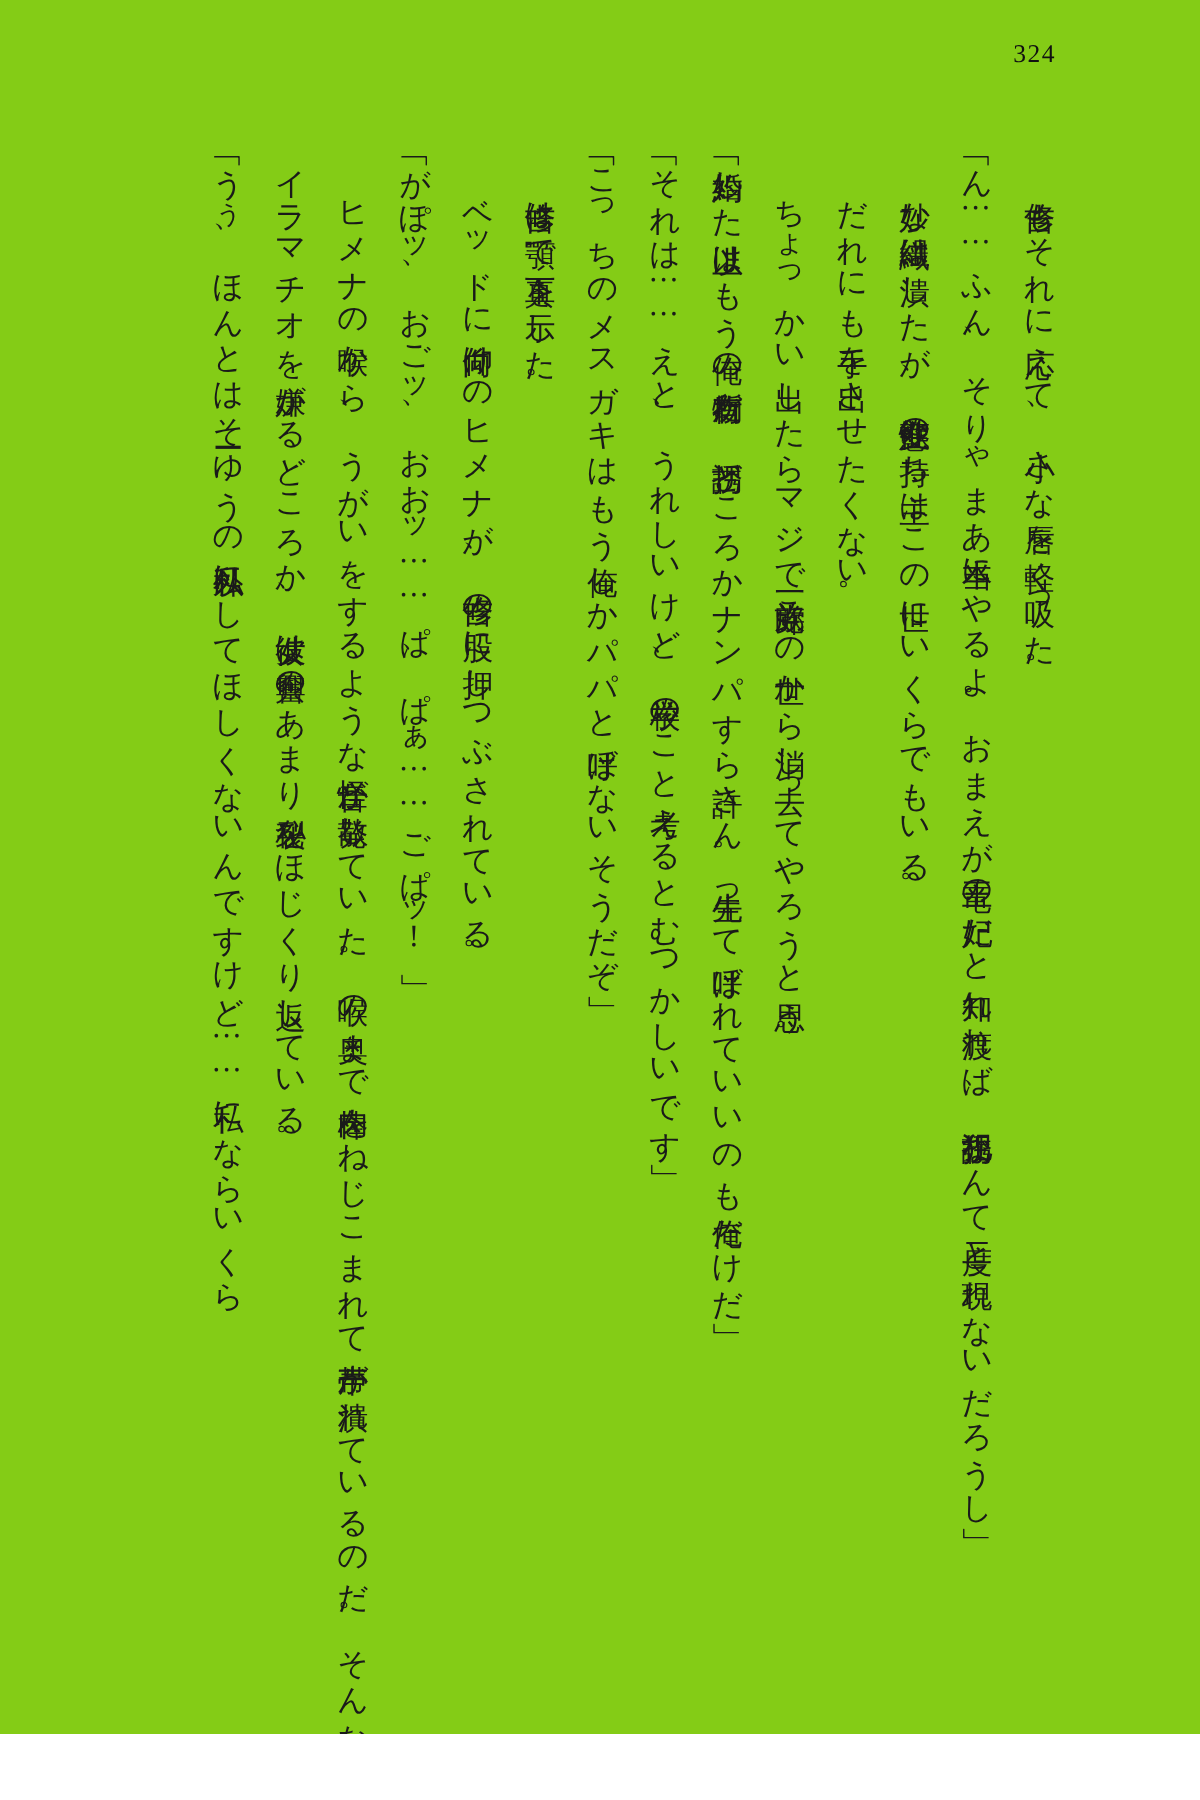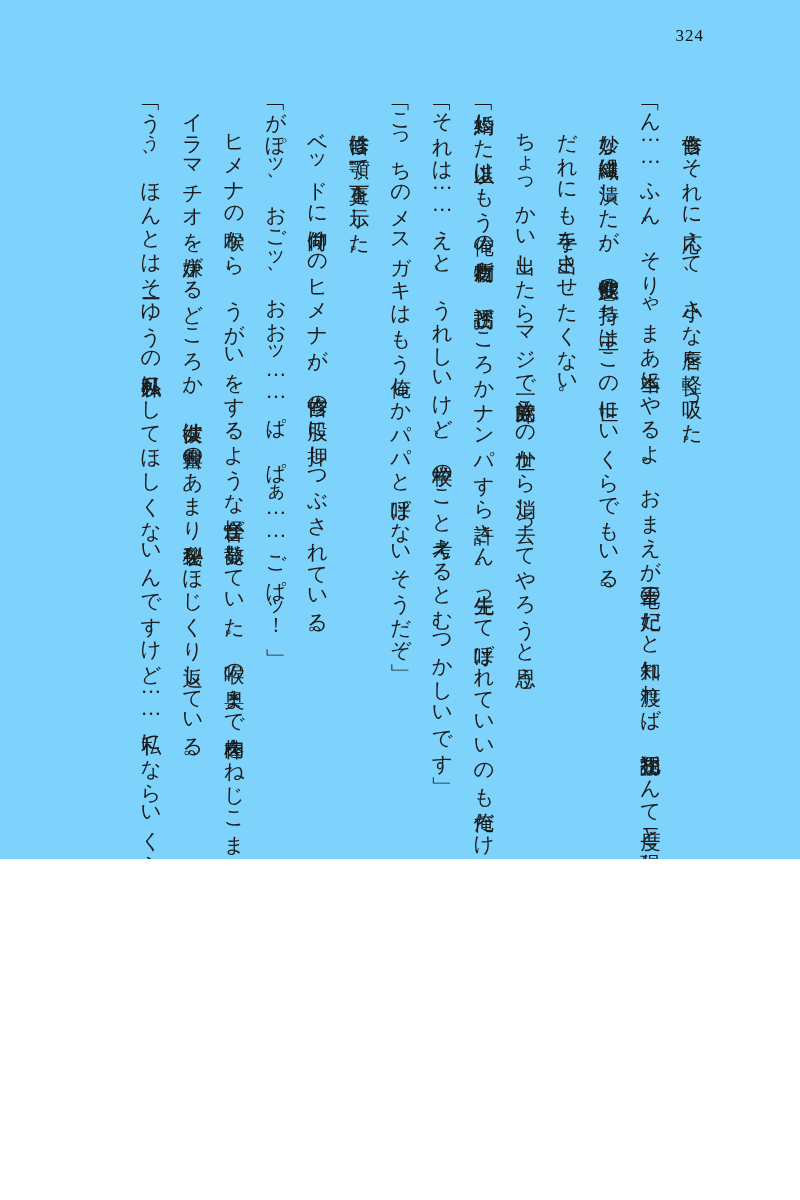--- a/index.html
+++ b/index.html
@@ -3,22 +3,22 @@
 <meta charset="utf-8">
 <style>
   html, body {
     margin: 0;
     padding: 0;
     background: #ffffff;
   }
   .page {
     position: relative;
     width: 800px;
-    height: 859px;
-    background: #7dd3fc;
+    height: 1156px;
+    background: #84cc16;
     overflow: hidden;
     font-family: "Liberation Serif", "DejaVu Serif", serif;
     color: #1a1a1a;
   }
   .page-number {
     position: absolute;
     top: 26px;
     right: 96px;
     font-size: 17px;
     letter-spacing: 1px;

